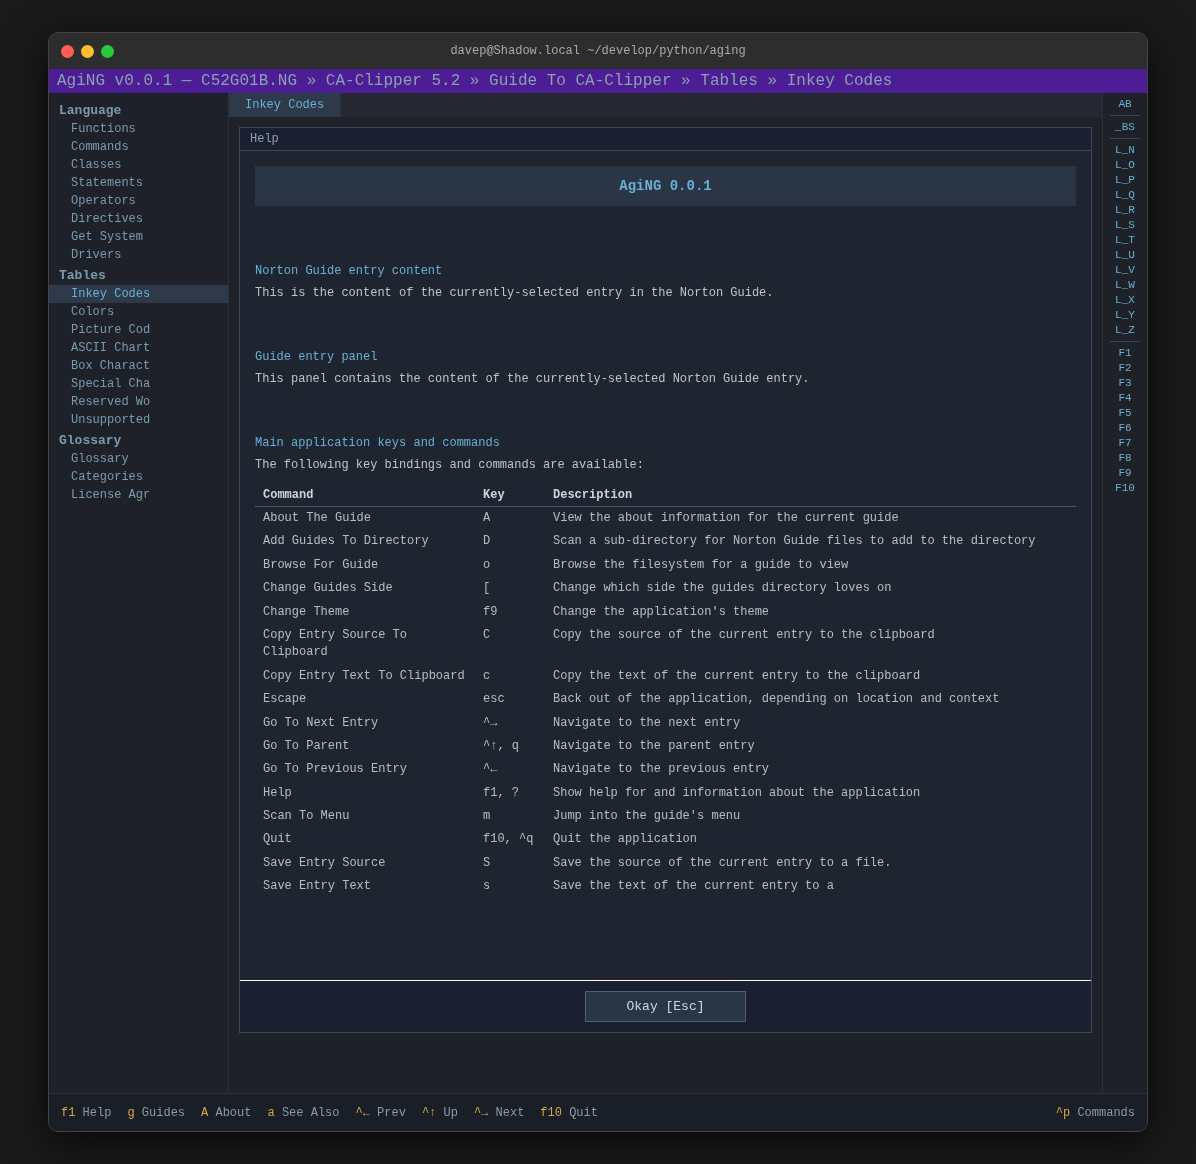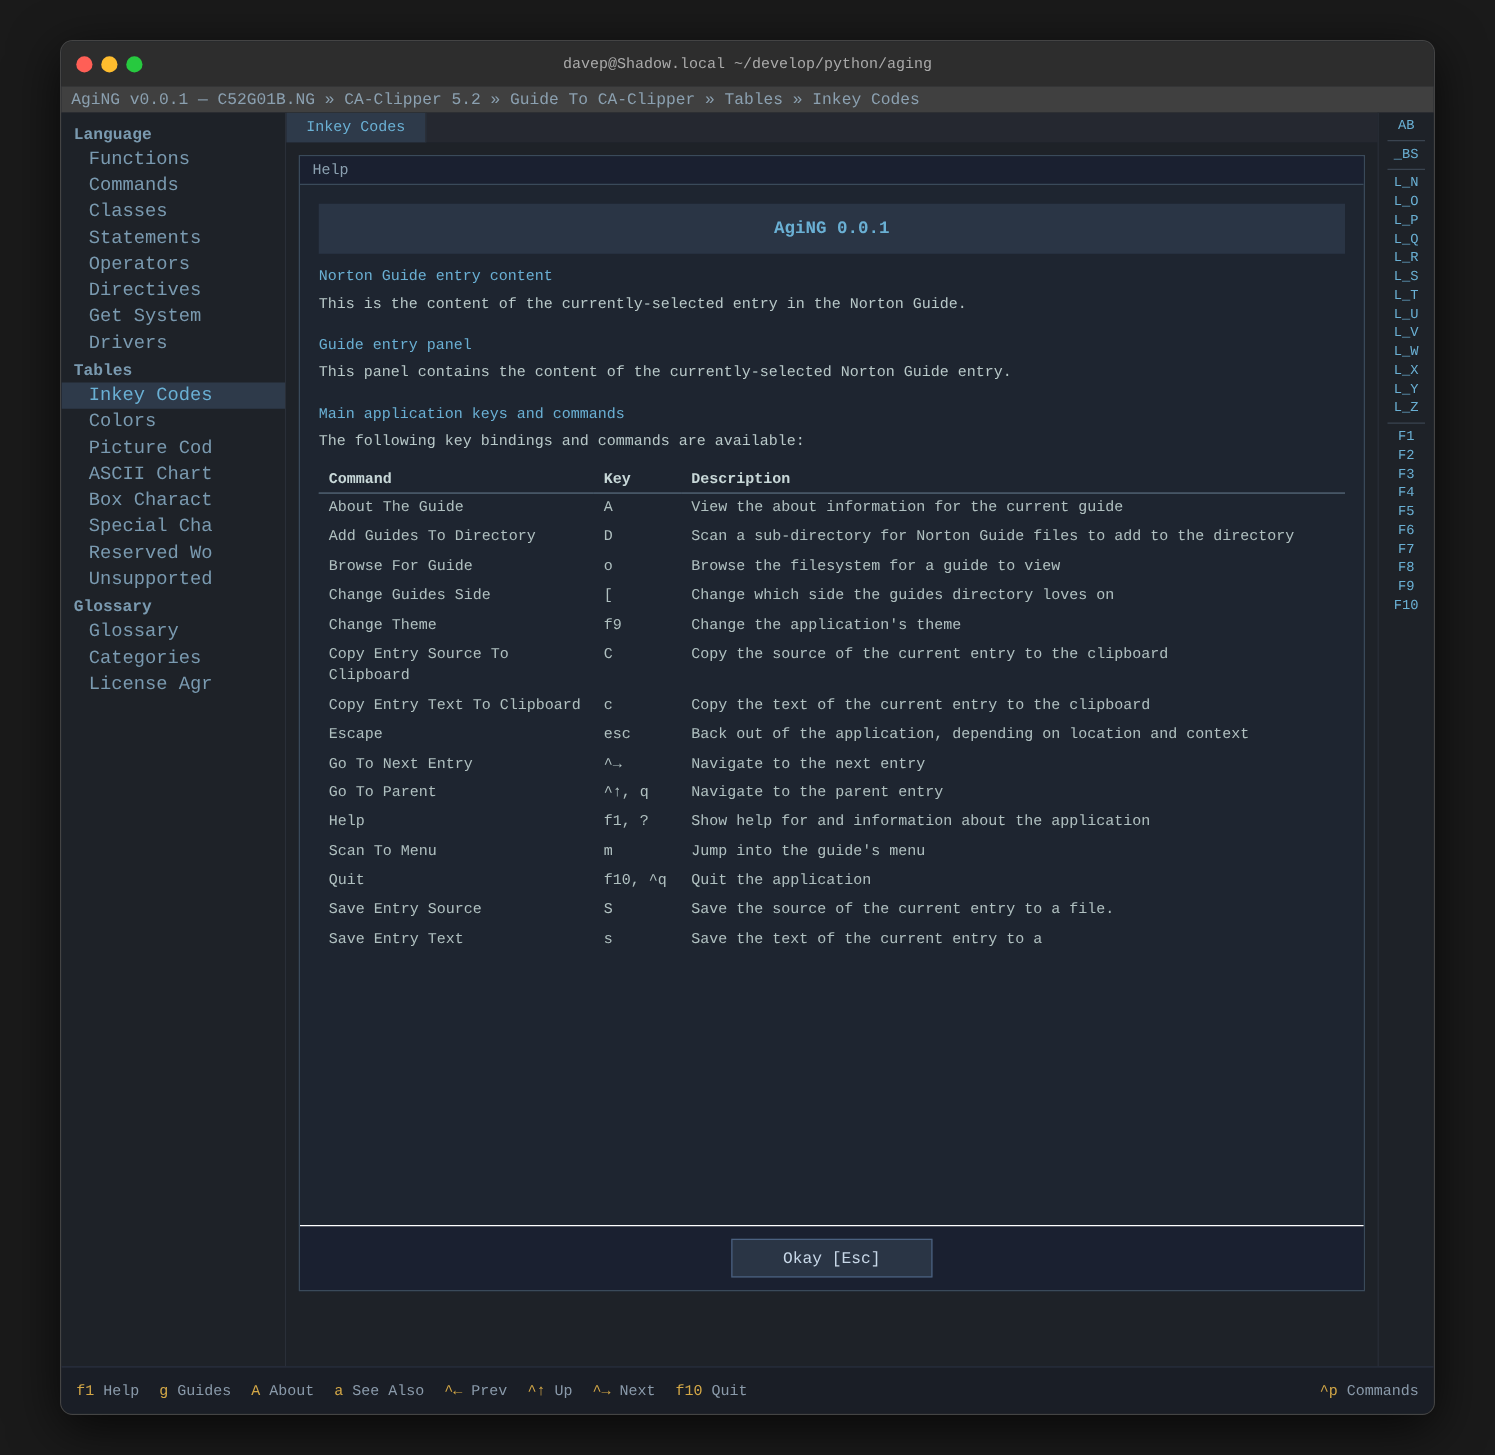--- a/index.html
+++ b/index.html
@@ -51,23 +51,23 @@
     .titlebar-title {
       position: absolute;
       left: 50%;
       transform: translateX(-50%);
       color: #aaa;
       font-size: 12px;
     }
 
     
     .menubar {
-      background: #404040;
+      background: #4c1d95;
       padding: 3px 8px;
-      font-size: 13px;
+      font-size: 16px;
       color: #8ba0b0;
       flex-shrink: 0;
       white-space: nowrap;
       overflow: hidden;
       text-overflow: ellipsis;
     }
 
     
     .main-area {
       display: flex;
@@ -88,21 +88,21 @@
     .sidebar-section-title {
       color: #7a9ab0;
       font-weight: bold;
       padding: 4px 10px 2px 10px;
       font-size: 13px;
     }
     .sidebar-item {
       padding: 2px 10px 2px 22px;
       color: #7a9ab0;
       cursor: pointer;
-      font-size: 15px;
+      font-size: 12px;
     }
     .sidebar-item.active {
       background: #2e3a4a;
       color: #6ab0d4;
     }
 
     
     .content-panel {
       flex: 1;
       display: flex;
@@ -207,20 +207,21 @@
 
     .dialog-link {
       color: #6ab0d4;
       text-decoration: none;
       cursor: pointer;
       font-size: 12px;
     }
 
     .dialog-section {
       margin-bottom: 16px;
+      margin-top: 47px;
     }
 
     .dialog-text {
       color: #b8c8c8;
       font-size: 12px;
       line-height: 1.5;
       margin: 6px 0 0 0;
     }
 
     
@@ -414,20 +415,25 @@
                     </tr>
                     <tr>
                       <td>Go To Next Entry</td>
                       <td>^→</td>
                       <td>Navigate to the next entry</td>
                     </tr>
                     <tr>
                       <td>Go To Parent</td>
                       <td>^↑, q</td>
                       <td>Navigate to the parent entry</td>
+                    </tr>
+                    <tr>
+                      <td>Go To Previous Entry</td>
+                      <td>^←</td>
+                      <td>Navigate to the previous entry</td>
                     </tr>
                     <tr>
                       <td>Help</td>
                       <td>f1, ?</td>
                       <td>Show help for and information about the application</td>
                     </tr>
                     <tr>
                       <td>Scan To Menu</td>
                       <td>m</td>
                       <td>Jump into the guide's menu</td>

